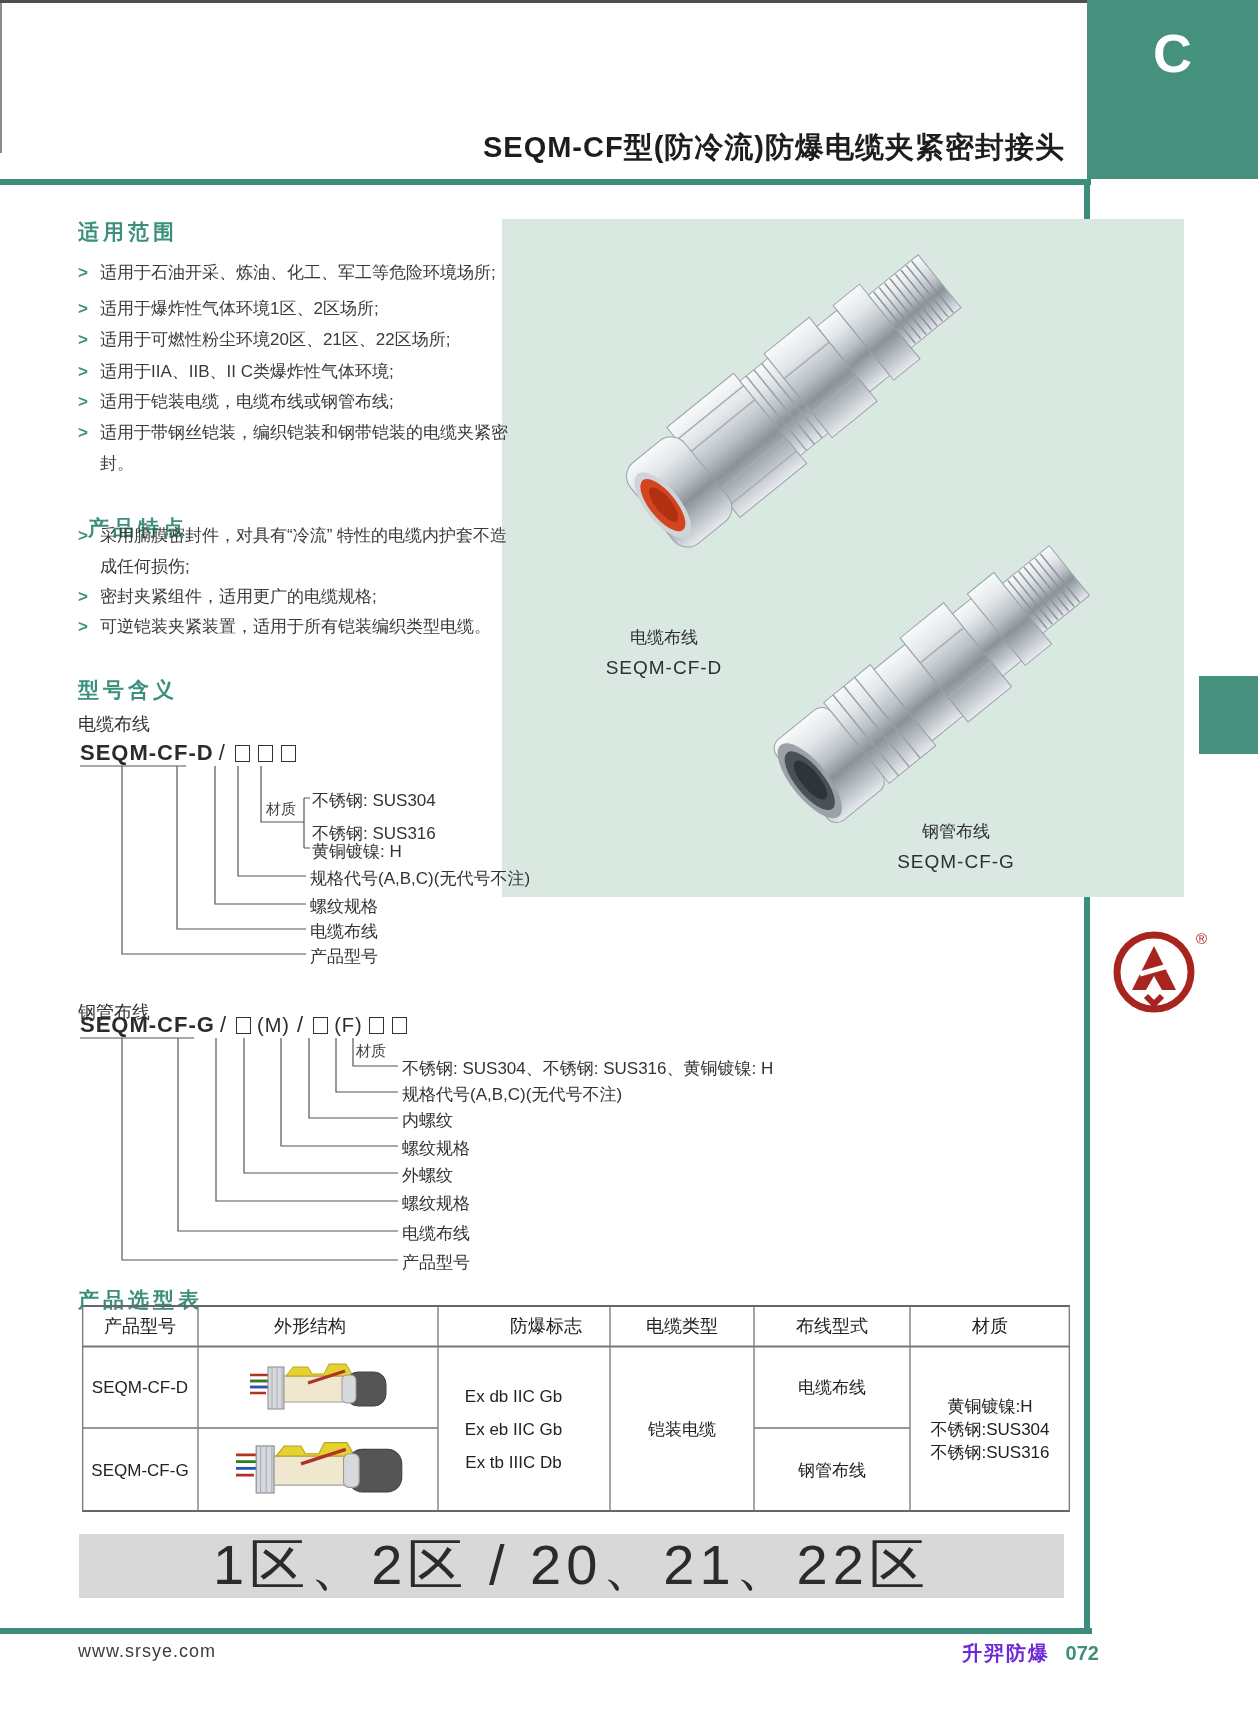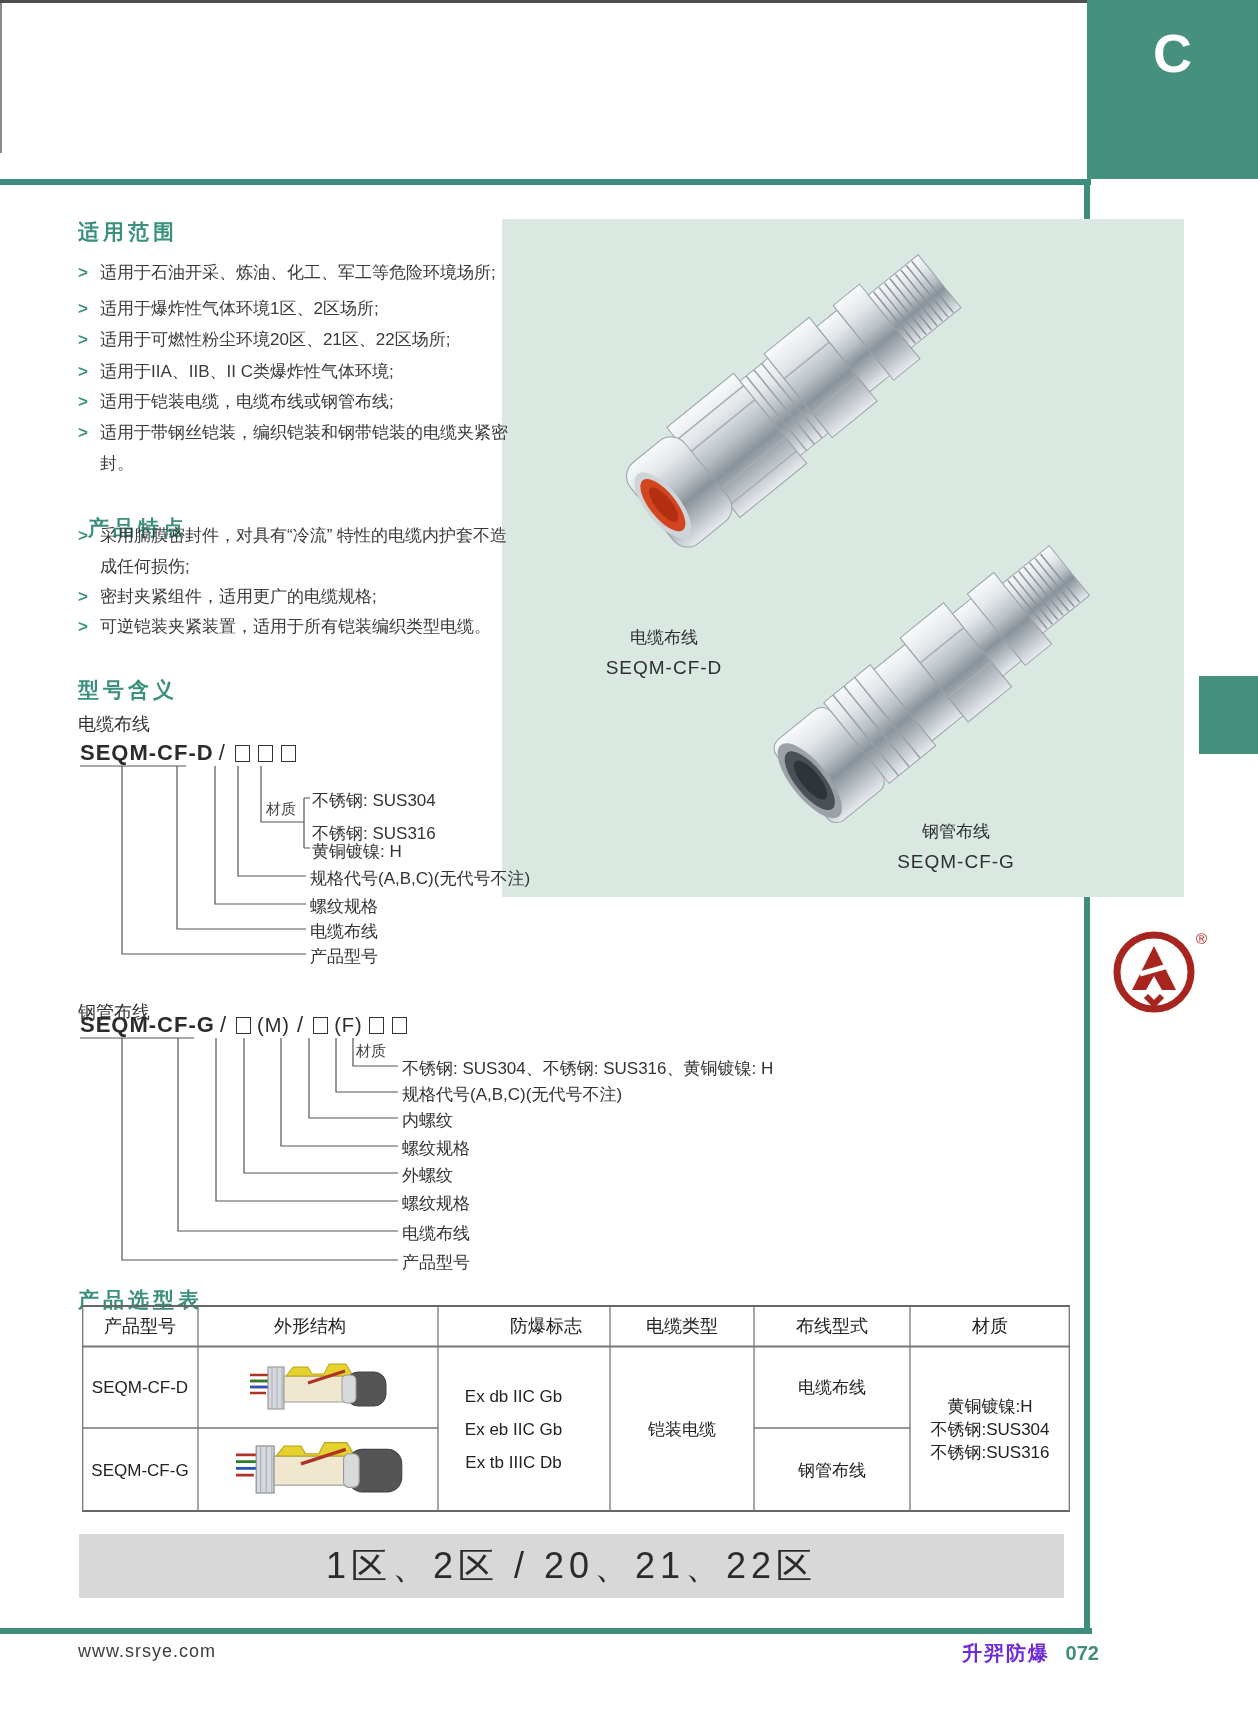--- a/index.html
+++ b/index.html
@@ -37,38 +37,39 @@
   .show-label{text-align:center;color:#2f2f2f;}
   .show-label .l1{font-size:17px;}
   .show-label .l2{font-size:19px;margin-top:8px;letter-spacing:1px;}
   
   .tbl-cell{display:flex;align-items:center;justify-content:center;text-align:center;color:#222;}
   .tbl-head{font-size:18px;}
   .tbl-body{font-size:17px;}
   .tbl-col{flex-direction:column;}
   
   .zone-bar{left:79px;top:1534px;width:985px;height:64px;background:#d8d8d8;display:flex;align-items:center;justify-content:center;}
-  .zone-bar span{font-size:36px;color:#2b2b2b;letter-spacing:5px;white-space:nowrap;}
+  .zone-bar span{font-size:56px;color:#2b2b2b;letter-spacing:5px;white-space:nowrap;}
   
   .v-teal{left:1084px;top:897px;width:6px;height:737px;background:#3c8d7b;}
   .footer-rule{left:0;top:1628px;width:1092px;height:6px;background:#3c8d7b;}
   .side-tab{left:1199px;top:676px;width:59px;height:78px;background:#45917e;}
   .footer-url{left:78px;top:1641px;font-size:18px;color:#3c3c3c;letter-spacing:1px;}
   .footer-brand{left:962px;top:1640px;font-size:20px;font-weight:700;white-space:nowrap;}
   .footer-brand .brand{color:#6d28d9;letter-spacing:2px;}
   .footer-brand .pg{color:#3f8e7b;margin-left:10px;}
 </style>
 </head>
 <body>
 
 <div class="page">
 
   <div class="abs page-top-border"></div>
   <div class="abs page-left-border"></div>
 
+  <div class="abs doc-subtitle">SEQM-CF型(防冷流)防爆电缆夹紧密封接头</div>
   <div class="abs chapter-tab">
     <span>C</span>
   </div>
   <div class="abs header-rule"></div>
   <div class="abs header-rule-tick"></div>
 
   <div class="abs mint"></div>
   <svg class="abs" style="left:502px;top:219px;" width="682" height="678" viewBox="0 0 682 678">
     <defs>
       <linearGradient id="mg" x1="0" y1="0" x2="0" y2="1">

